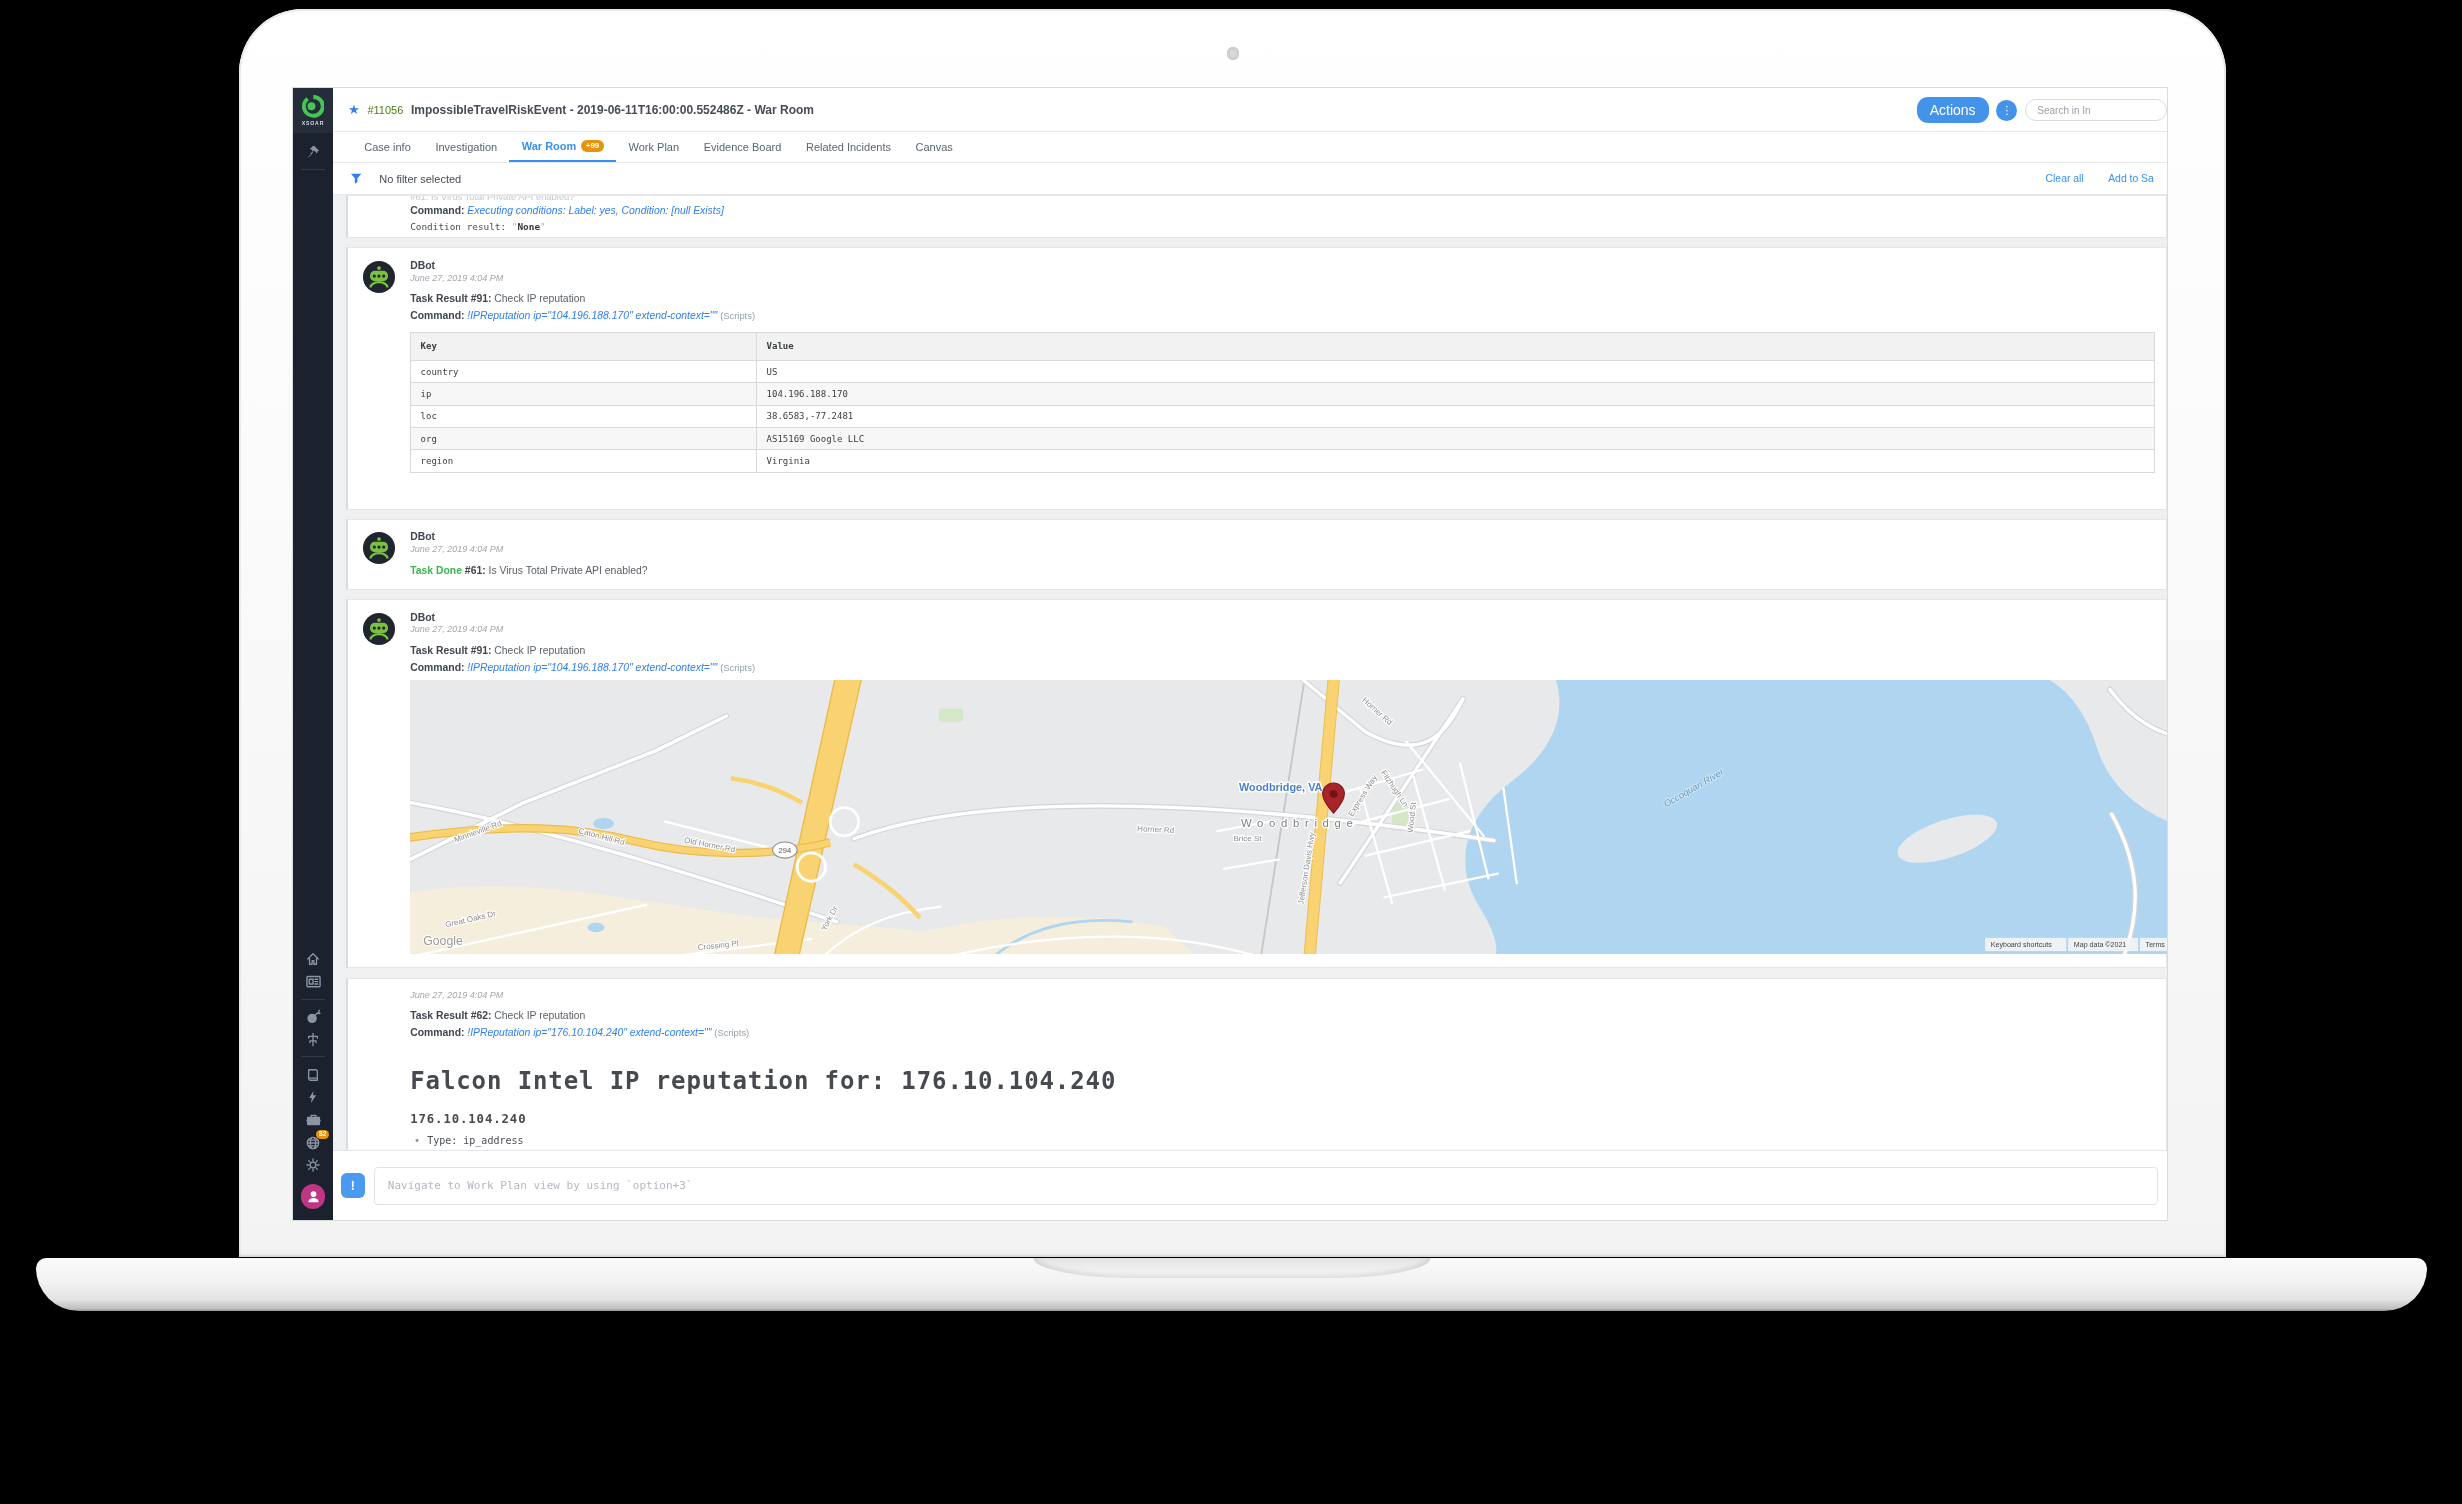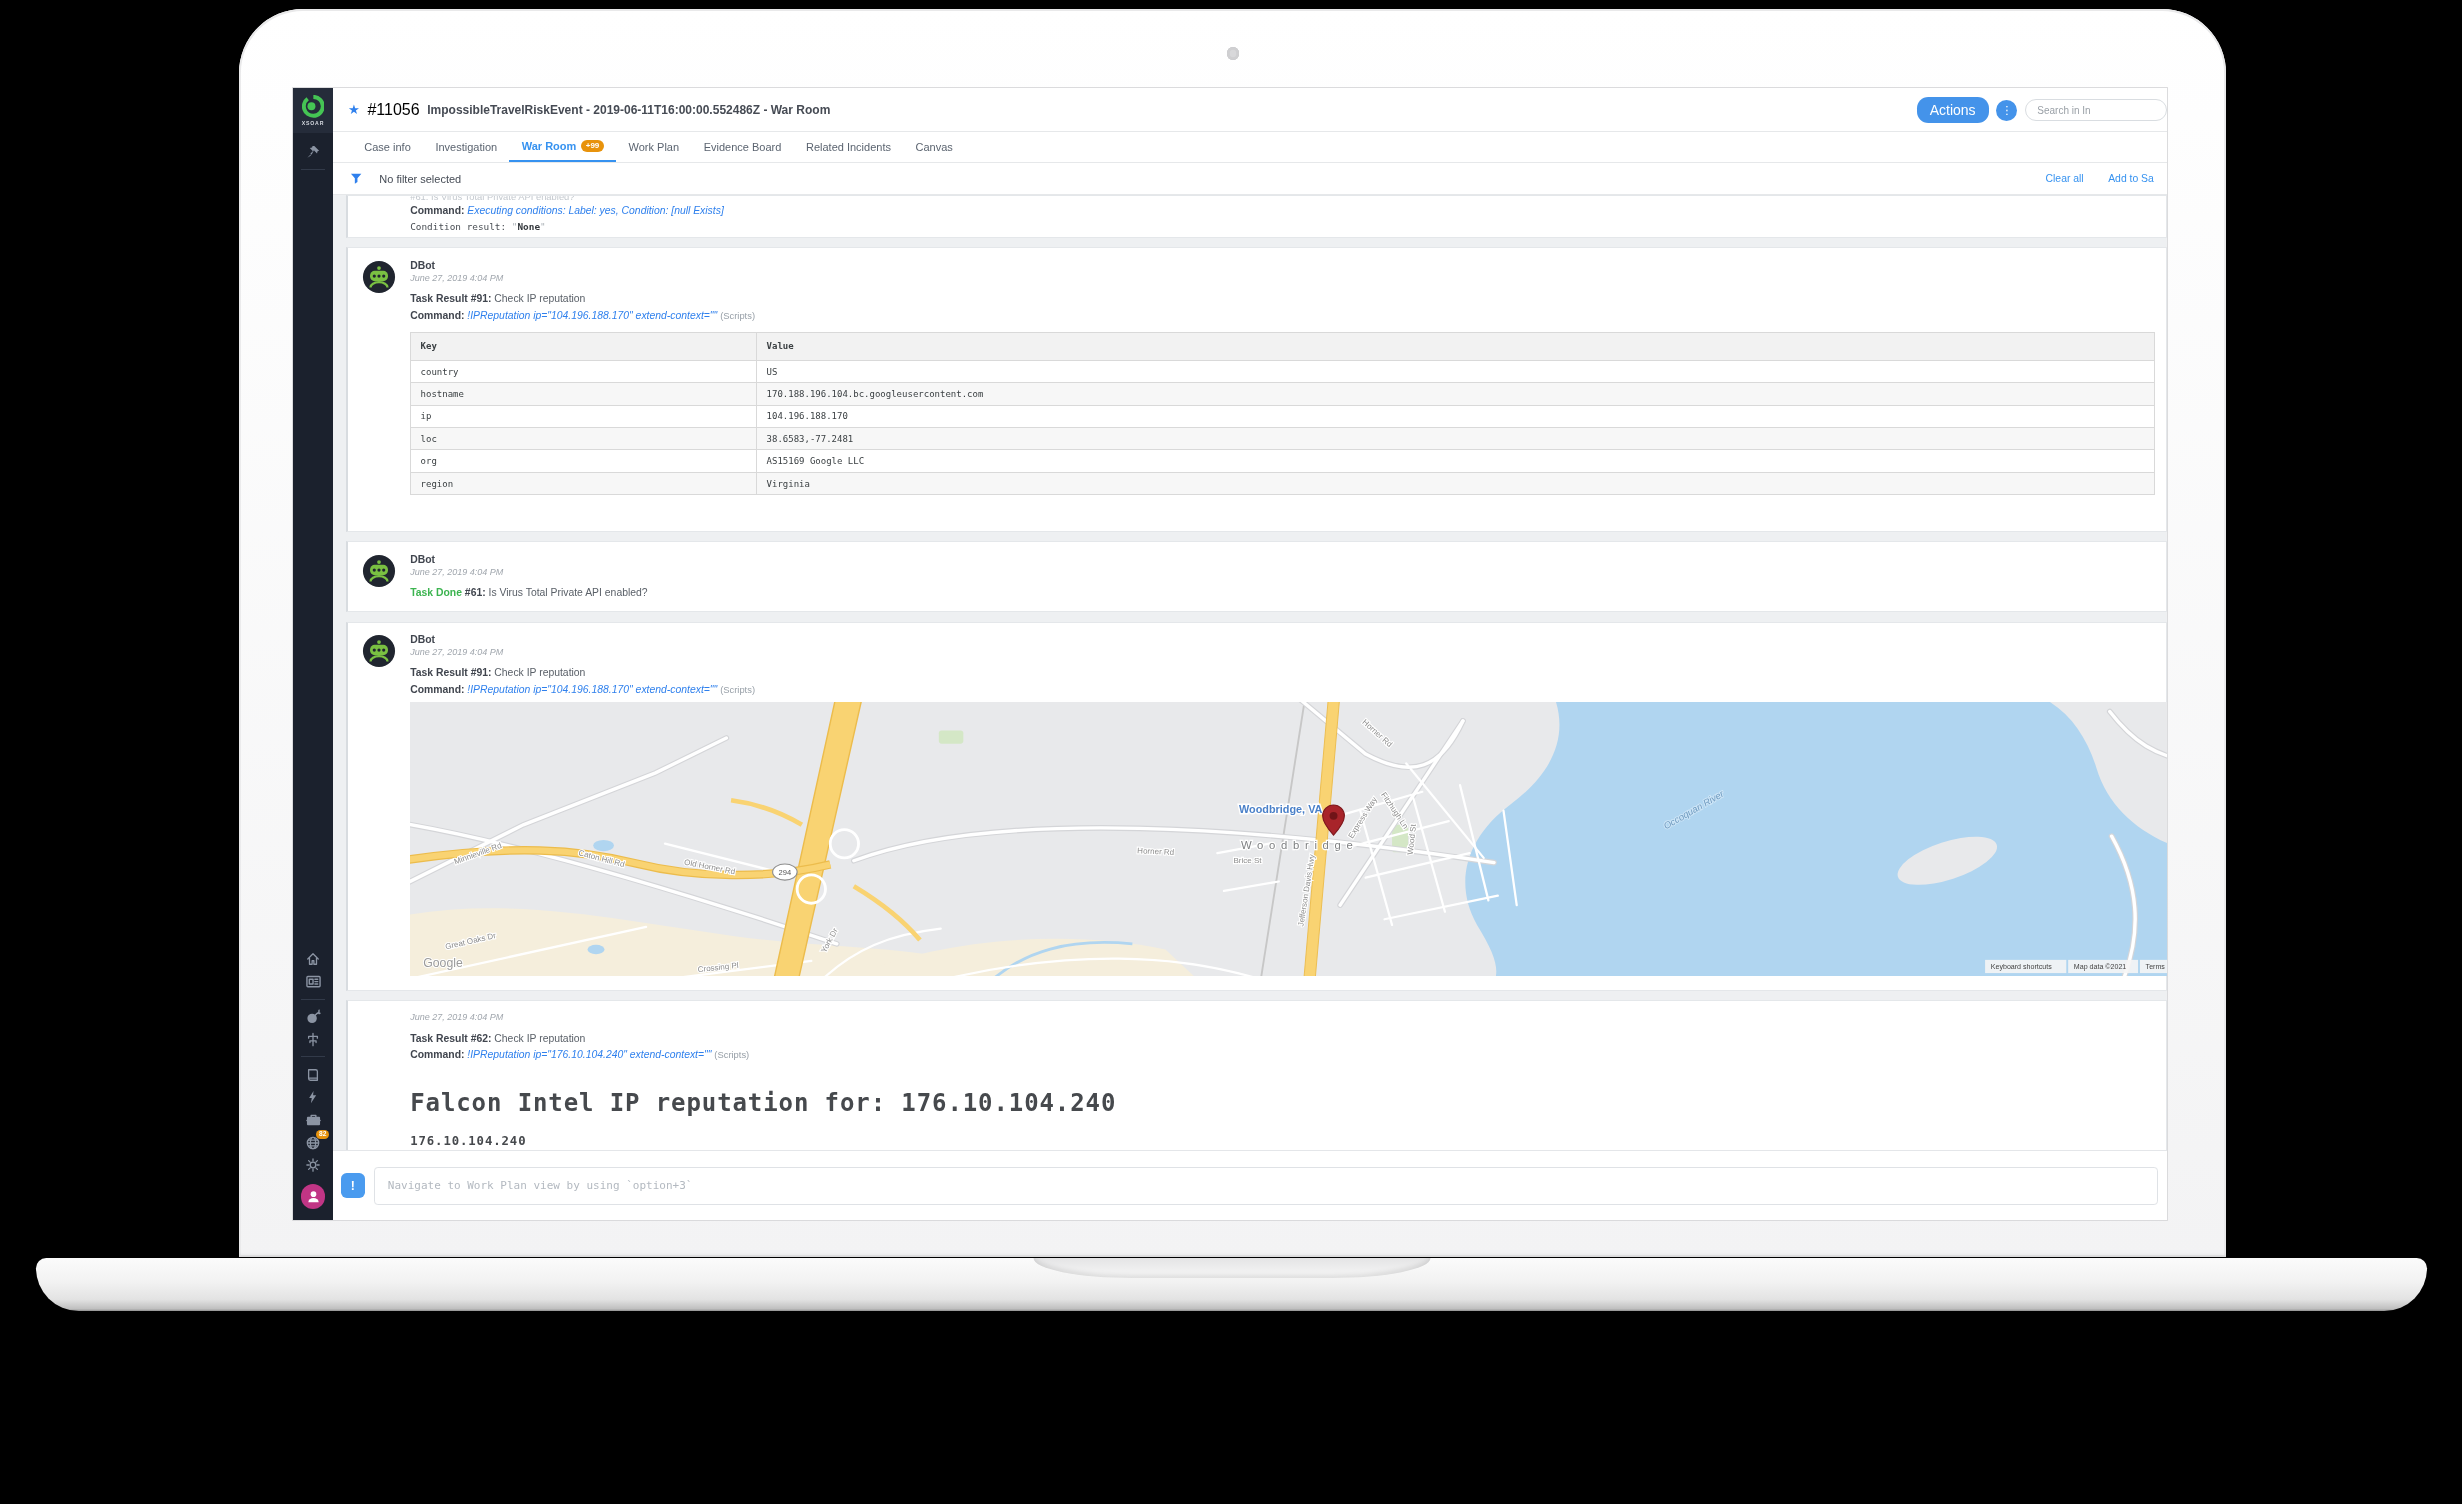--- a/index.html
+++ b/index.html
@@ -32,21 +32,21 @@
   .spacer { flex:1; }
   .mk-badge { position:absolute; top:-0.9px; right:3.8px; background:#e8930c; color:#fff; font-size:6.6px; font-weight:bold;
               border-radius:6.6px; padding:0.9px 2.8px; line-height:1; }
   .user-avatar { width:24.5px; height:24.5px; border-radius:50%; background:#c13585; display:flex; align-items:center; justify-content:center; margin:7.6px 0 11.3px; }
 
   
   .main { flex:1; display:flex; flex-direction:column; min-width:0; position:relative; background:#fff; }
 
   .topbar { height:44px; flex:none; display:flex; align-items:center; padding:0 0 0 15px; border-bottom:0.9px solid #e6e8ea; background:#fff; position:relative; }
   .star { color:#2f80ed; font-size:13.2px; margin-right:7.6px; }
-  .inc-id { color:#000000; font-size:16px; margin-right:7.6px; }
+  .inc-id { color:#4d7c0f; font-size:11px; margin-right:7.6px; }
   .inc-title { color:#464b54; font-size:12px; font-weight:bold; white-space:nowrap; }
   .topbar-right { position:absolute; right:0; top:0; height:44px; display:flex; align-items:center; gap:7.6px; padding-right:0; }
   .actions-btn { background:#4493ea; color:#fff; font-size:14px; border:none; border-radius:11.3px; padding:4.7px 13.2px; }
   .kebab-btn { width:21px; height:21px; border-radius:50%; background:#4493ea; color:#fff; border:none; font-size:11.3px; line-height:19px; text-align:center; }
   .search-pill { width:142px; height:22.7px; border:0.9px solid #d9dde1; border-radius:12.3px; padding:0 11.3px; font-size:10px; color:#9aa0a7; outline:none; flex:none; }
   .search-pill::placeholder { color:#9aa0a7; }
 
   .tabs { height:31px; flex:none; display:flex; align-items:stretch; padding-left:19px; border-bottom:0.9px solid #e6e8ea; background:#fff; }
   .tab { display:flex; align-items:center; gap:4.7px; padding:0 12.3px; font-size:11px; color:#5b6470; cursor:pointer; position:relative; }
   .tab.active { color:#3692f0; border-bottom:2.8px solid #3692f0; font-weight:bold; }
@@ -284,24 +284,20 @@
               <thead>
                 <tr>
                   <th>Key</th>
                   <th>Value</th>
                 </tr>
               </thead>
               <tbody>
                 <tr>
                     <td>country</td>
                     <td>US</td>
-                  </tr>
-                <tr>
-                    <td>hostname</td>
-                    <td>170.188.196.104.bc.googleusercontent.com</td>
                   </tr>
                 <tr>
                     <td>ip</td>
                     <td>104.196.188.170</td>
                   </tr>
                 <tr>
                     <td>loc</td>
                     <td>38.6583,-77.2481</td>
                   </tr>
                 <tr>

